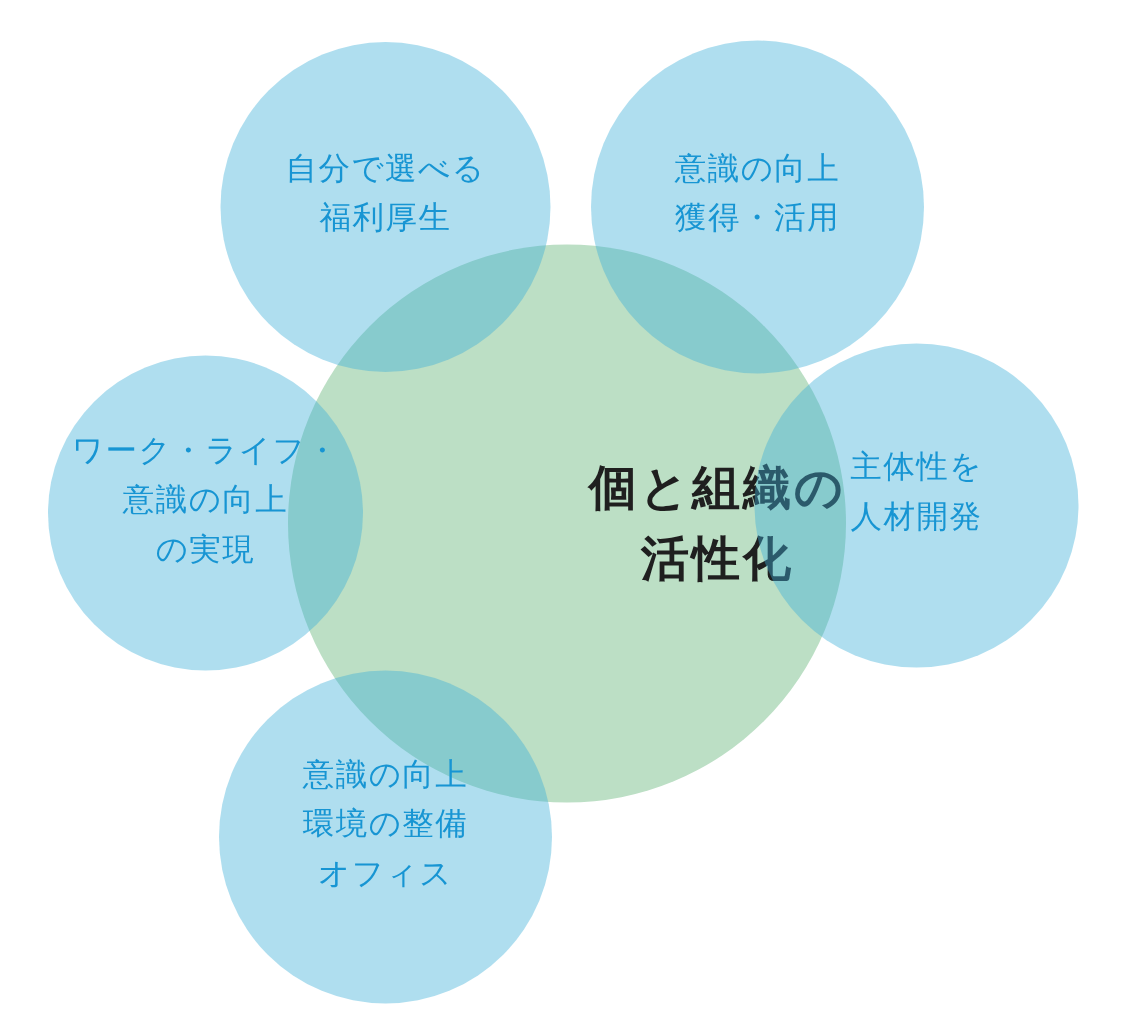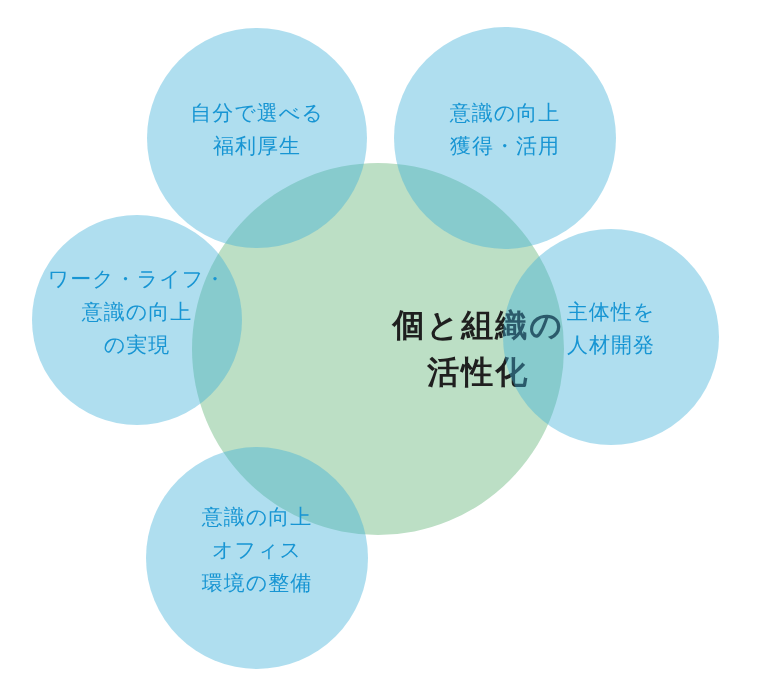--- a/index.html
+++ b/index.html
@@ -46,21 +46,21 @@
     z-index: 2;
   }
   .satellite .label {
     transform: translateY(-9px);
   }
   .line { display: block; }
 
   
   .pos-tl { left: 147px; top:  28px; width: 220px; height: 220px; }
   .pos-tr { left: 394px; top:  27px; width: 222px; height: 222px; }
-  .pos-l  { left:  32px; top: 215px; width: 210px; height: 210px; }
+  .pos-l  { left:  32px; top: 237px; width: 210px; height: 210px; }
   .pos-r  { left: 503px; top: 229px; width: 216px; height: 216px; justify-content: center; }
   .pos-bl { left: 146px; top: 447px; width: 222px; height: 222px; }
   .pos-br { left: 387px; top: 450px; width: 218px; height: 218px; }
 </style>
 </head>
 <body>
 
 <div class="stage">
 
   <div class="circle center-circle">
@@ -95,19 +95,19 @@
   <div class="circle satellite pos-r">
     <div class="label">
       <span class="line">主体性を</span>
       <span class="line">人材開発</span>
     </div>
   </div>
 
   <div class="circle satellite pos-bl">
     <div class="label">
       <span class="line">意識の向上</span>
+      <span class="line">環境の整備</span>
       <span class="line">オフィス</span>
-      <span class="line">環境の整備</span>
     </div>
   </div>
 
 
 </div>
 
 </body></html>

